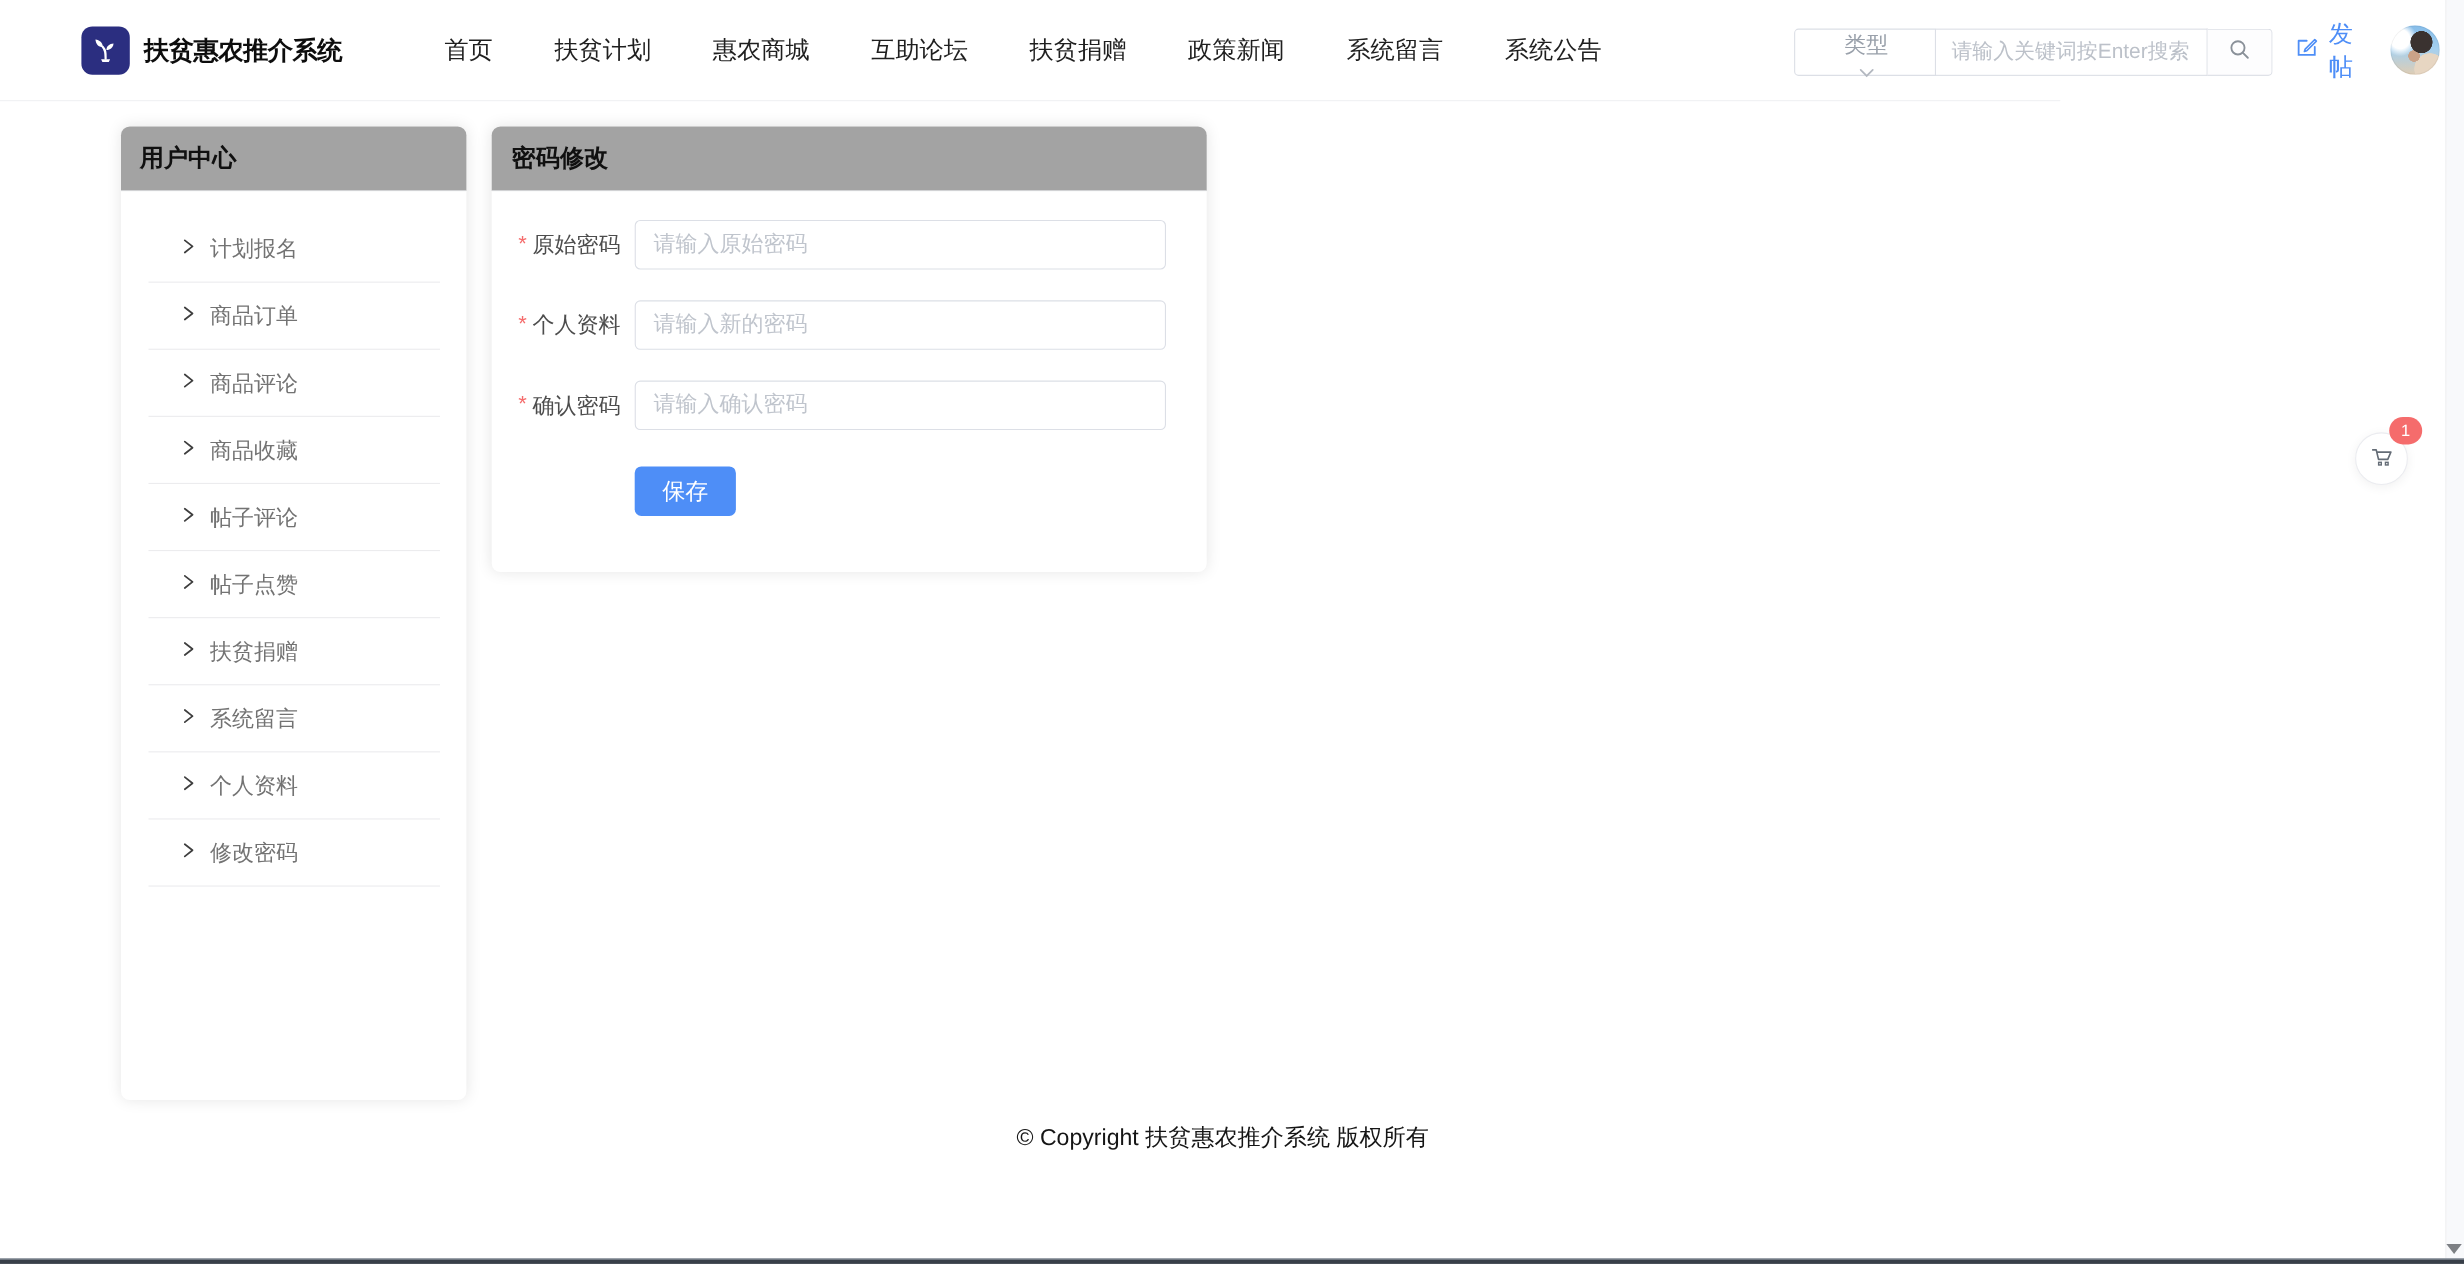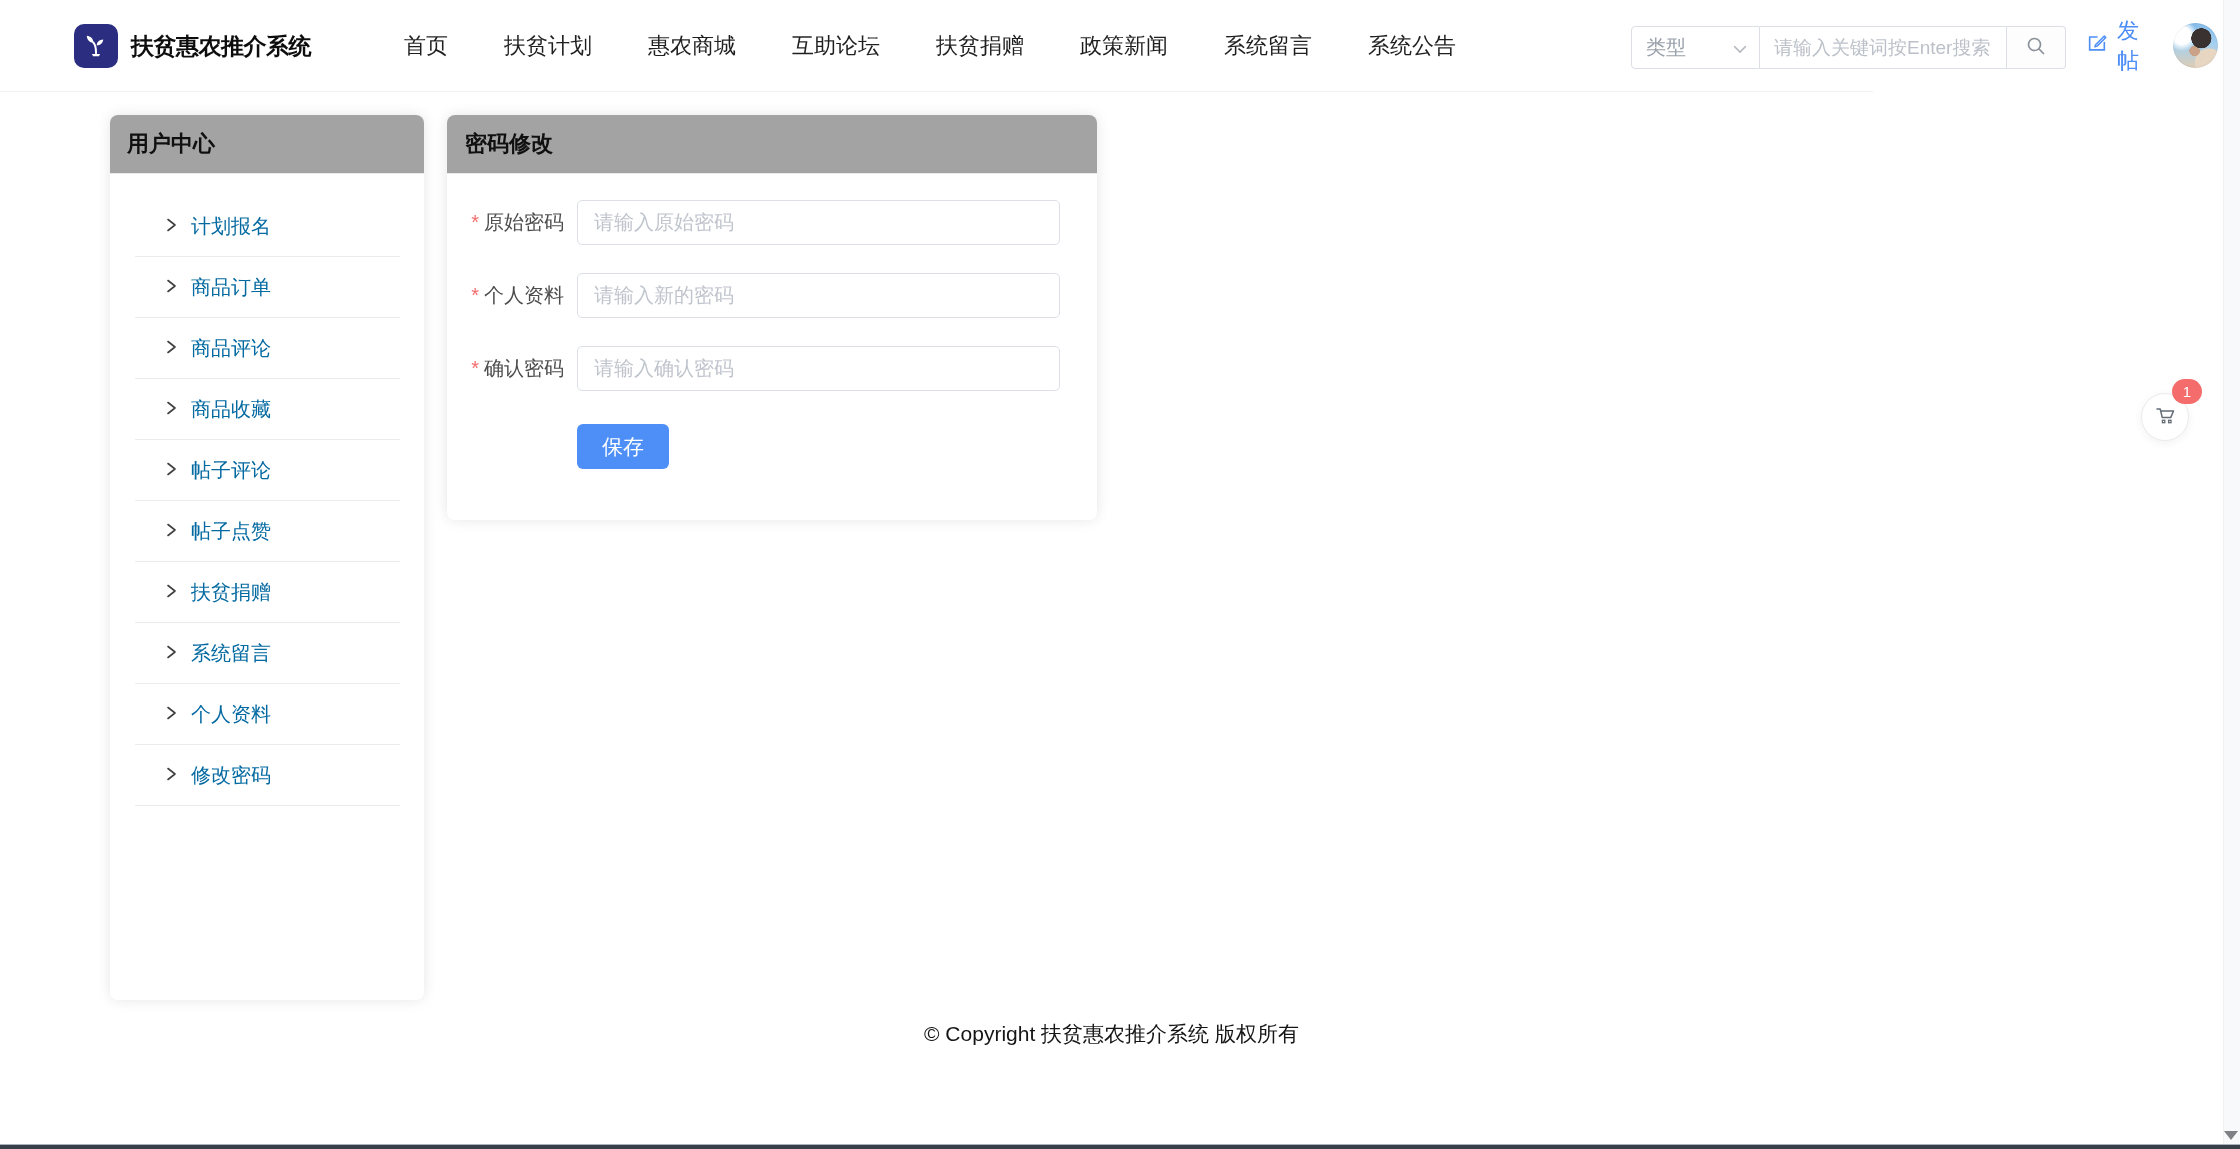--- a/index.html
+++ b/index.html
@@ -12,21 +12,21 @@
   .logo{position:absolute;left:74px;top:24px;width:44px;height:44px;border-radius:10px;
         background:#2b2e80;display:flex;align-items:center;justify-content:center;}
   .brand-title{position:absolute;left:131px;top:0;height:92px;display:flex;align-items:center;
         font-size:23px;font-weight:800;color:#0d0d0d;letter-spacing:-0.5px;}
   .nav{position:absolute;left:404px;top:0;height:92px;display:flex;align-items:center;gap:56px;}
   .nav-item{font-size:22px;color:#1f1f1f;cursor:pointer;white-space:nowrap;}
 
   .search{position:absolute;left:1631px;top:26px;height:43px;display:flex;box-sizing:border-box;}
   .search .sel{width:129px;height:43px;box-sizing:border-box;border:1px solid #dcdfe6;
         border-radius:4px 0 0 4px;display:flex;align-items:center;justify-content:space-between;
-        padding:0 12px 0 14px;background:#fff;color:#9aa1ab;font-size:20px;cursor:pointer;}
+        padding:0 12px 0 14px;background:#fff;color:#9aa1ab;font-size:20px;cursor:pointer;flex-direction:column;}
   .search .inp{width:247px;height:43px;box-sizing:border-box;border:1px solid #dcdfe6;border-left:none;
         padding:0 14px;font-size:19px;color:#333;outline:none;background:#fff;
         font-family:"Liberation Sans","DejaVu Sans",sans-serif;}
   .search .inp::placeholder{color:#bcc1c9;}
   .search .btn-search{width:59px;height:43px;box-sizing:border-box;border:1px solid #dcdfe6;border-left:none;
         border-radius:0 4px 4px 0;background:#fdfdfe;display:flex;align-items:center;justify-content:center;cursor:pointer;}
 
   .post-link{position:absolute;left:2086px;top:0;height:92px;display:flex;align-items:center;gap:9px;
         color:#4e8ef7;font-size:22px;cursor:pointer;}
   .avatar{position:absolute;left:2173px;top:23px;width:45px;height:45px;border-radius:50%;cursor:pointer;
@@ -42,21 +42,21 @@
   .card{position:absolute;background:#fff;border-radius:8px;box-shadow:0 0 14px rgba(0,0,0,.10);}
   .card-head{height:59px;background:#a3a3a3;border-bottom:1px solid #e7e9ec;border-radius:8px 8px 0 0;
         display:flex;align-items:center;box-sizing:border-box;}
   .card-head .head-title{font-size:22px;font-weight:700;color:#101010;}
 
   
   .side-card{left:110px;top:115px;width:314px;height:885px;}
   .side-card .card-head{padding-left:17px;}
   .side-list{padding-top:22px;}
   .side-item{position:relative;height:61px;display:flex;align-items:center;gap:13px;
-        padding-left:55px;font-size:20px;color:#0369a1;cursor:pointer;}
+        padding-left:55px;font-size:20px;color:#737373;cursor:pointer;}
   .side-item::after{content:"";position:absolute;left:25px;right:24px;bottom:0;height:1px;background:#ececee;}
 
   
   .main-card{left:447px;top:115px;width:650px;height:405px;}
   .main-card .card-head{padding-left:18px;}
   .form{padding-top:26px;}
   .form-row{display:flex;align-items:center;margin-bottom:28px;height:45px;}
   .form-label{width:130px;display:flex;align-items:center;justify-content:flex-end;
         font-size:20px;color:#4d4d4d;padding-right:13px;box-sizing:border-box;white-space:nowrap;}
   .req{color:#f56c6c;margin-right:5px;font-size:20px;}

